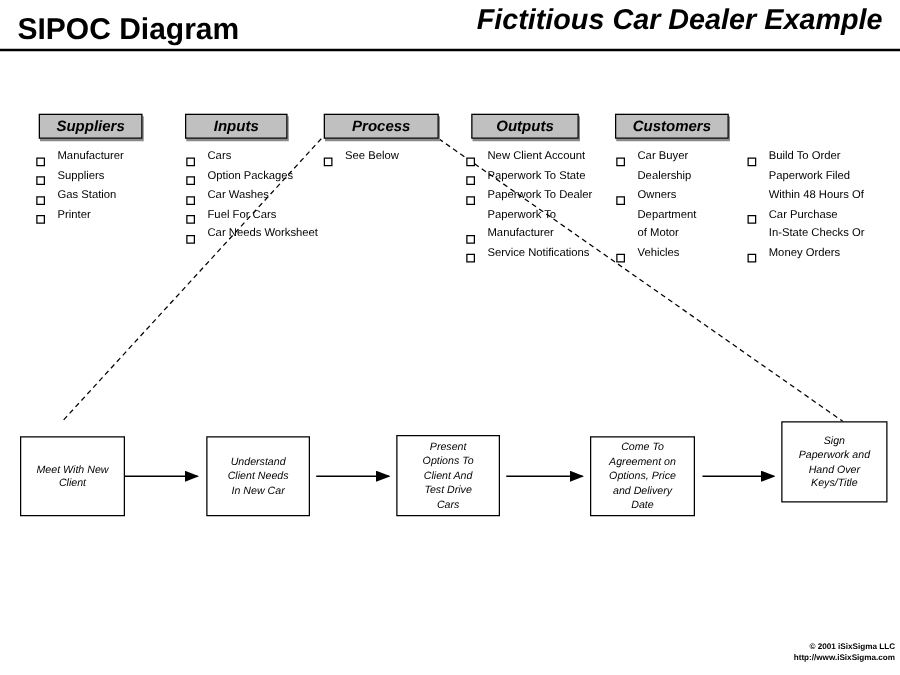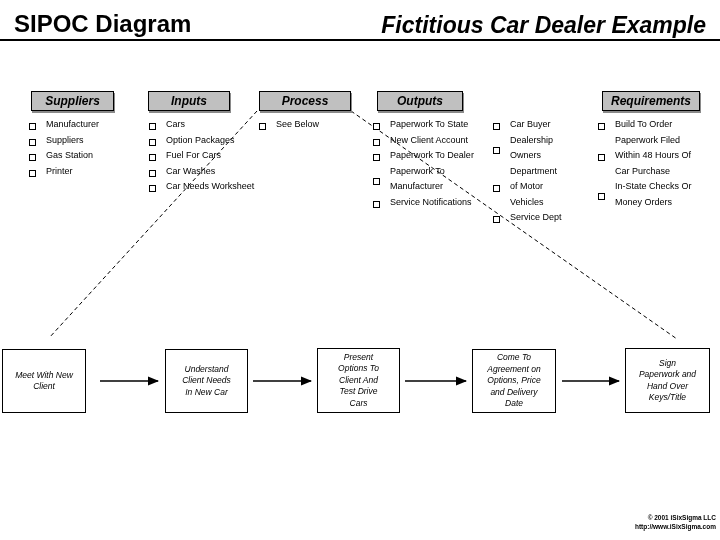--- a/index.html
+++ b/index.html
@@ -15,21 +15,21 @@
   
   .slide-title {
     position: absolute;
     left: 14px; top: 10px;
     font-size: 24px; font-weight: bold;
     letter-spacing: 0px;
     white-space: nowrap;
   }
   .slide-subtitle {
     position: absolute;
-    right: 14px; top: 12px;
+    right: 14px; top: 2px;
     font-size: 23px; font-weight: bold; font-style: italic;
     white-space: nowrap;
   }
   .title-rule {
     position: absolute;
     left: 0px; right: 0px; top: 39px;
     height: 2px; background: #000000;
   }
   
   .col-header {
@@ -43,21 +43,21 @@
     z-index: 3;
   }
   
   .col-list {
     position: absolute;
     top: 117px;
     z-index: 2;
   }
   .li-row {
     display: flex;
-    align-items: center;
+    align-items: flex-end;
   }
   .cb {
     width: 5px; height: 5px;
     border: 1px solid #000000;
     background: #ffffff;
     margin: 4px 10px 0 0;
     flex: 0 0 auto;
   }
   .li-text {
     font-size: 9px;
@@ -114,21 +114,21 @@
     <line x1="100" y1="381" x2="158" y2="381" stroke="#000000" stroke-width="1.3" marker-end="url(#ah)"></line>
     <line x1="253" y1="381" x2="311" y2="381" stroke="#000000" stroke-width="1.3" marker-end="url(#ah)"></line>
     <line x1="405" y1="381" x2="466" y2="381" stroke="#000000" stroke-width="1.3" marker-end="url(#ah)"></line>
     <line x1="562" y1="381" x2="619" y2="381" stroke="#000000" stroke-width="1.3" marker-end="url(#ah)"></line>
   </svg>
 
   <div class="col-header" style="left:31px;width:81px">Suppliers</div>
   <div class="col-header" style="left:148px;width:80px">Inputs</div>
   <div class="col-header" style="left:259px;width:90px">Process</div>
   <div class="col-header" style="left:377px;width:84px">Outputs</div>
-  <div class="col-header" style="left:602px;width:96px">Requirements</div>
+  <div class="col-header" style="left:492px;width:89px">Customers</div>
 
   <div class="col-list" style="left:29px;width:114px">
     <div class="li-row">
         <span class="cb"></span>
         <span class="li-text">Manufacturer</span>
       </div>
     <div class="li-row">
         <span class="cb"></span>
         <span class="li-text">Suppliers</span>
       </div>
@@ -146,47 +146,47 @@
     <div class="li-row">
         <span class="cb"></span>
         <span class="li-text">Cars</span>
       </div>
     <div class="li-row">
         <span class="cb"></span>
         <span class="li-text">Option Packages</span>
       </div>
     <div class="li-row">
         <span class="cb"></span>
+        <span class="li-text">Car Washes</span>
+      </div>
+    <div class="li-row">
+        <span class="cb"></span>
         <span class="li-text">Fuel For Cars</span>
       </div>
     <div class="li-row">
         <span class="cb"></span>
-        <span class="li-text">Car Washes</span>
-      </div>
-    <div class="li-row">
-        <span class="cb"></span>
         <span class="li-text">Car Needs Worksheet</span>
       </div>
   </div>
 
   <div class="col-list" style="left:259px;width:100px">
     <div class="li-row">
         <span class="cb"></span>
         <span class="li-text">See Below</span>
       </div>
   </div>
 
   <div class="col-list" style="left:373px;width:112px">
     <div class="li-row">
         <span class="cb"></span>
+        <span class="li-text">New Client Account</span>
+      </div>
+    <div class="li-row">
+        <span class="cb"></span>
         <span class="li-text">Paperwork To State</span>
-      </div>
-    <div class="li-row">
-        <span class="cb"></span>
-        <span class="li-text">New Client Account</span>
       </div>
     <div class="li-row">
         <span class="cb"></span>
         <span class="li-text">Paperwork To Dealer</span>
       </div>
     <div class="li-row">
         <span class="cb"></span>
         <span class="li-text">Paperwork To
 Manufacturer</span>
       </div>
@@ -205,45 +205,41 @@
         <span class="cb"></span>
         <span class="li-text">Dealership
 Owners</span>
       </div>
     <div class="li-row">
         <span class="cb"></span>
         <span class="li-text">Department
 of Motor
 Vehicles</span>
       </div>
-    <div class="li-row">
-        <span class="cb"></span>
-        <span class="li-text">Service Dept</span>
-      </div>
   </div>
 
   <div class="col-list" style="left:598px;width:118px">
     <div class="li-row">
         <span class="cb"></span>
         <span class="li-text">Build To Order</span>
       </div>
     <div class="li-row">
         <span class="cb"></span>
         <span class="li-text">Paperwork Filed
 Within 48 Hours Of
 Car Purchase</span>
       </div>
     <div class="li-row">
         <span class="cb"></span>
         <span class="li-text">In-State Checks Or
 Money Orders</span>
       </div>
   </div>
 
-  <div class="step-box" style="left:2px;top:349px;width:82px;height:62px">
+  <div class="step-box" style="left:16px;top:349px;width:82px;height:62px">
       <span class="step-label">Meet With New
 Client</span>
     </div>
   <div class="step-box" style="left:165px;top:349px;width:81px;height:62px">
       <span class="step-label">Understand
 Client Needs
 In New Car</span>
     </div>
   <div class="step-box" style="left:317px;top:348px;width:81px;height:63px">
       <span class="step-label">Present
@@ -252,21 +248,21 @@
 Test Drive
 Cars</span>
     </div>
   <div class="step-box" style="left:472px;top:349px;width:82px;height:62px">
       <span class="step-label">Come To
 Agreement on
 Options, Price
 and Delivery
 Date</span>
     </div>
-  <div class="step-box" style="left:625px;top:348px;width:83px;height:63px">
+  <div class="step-box" style="left:625px;top:337px;width:83px;height:63px">
       <span class="step-label">Sign
 Paperwork and
 Hand Over
 Keys/Title</span>
     </div>
 
   <div class="footer">
     <div>© 2001 iSixSigma LLC</div>
     <div>http://www.iSixSigma.com</div>
   </div>

